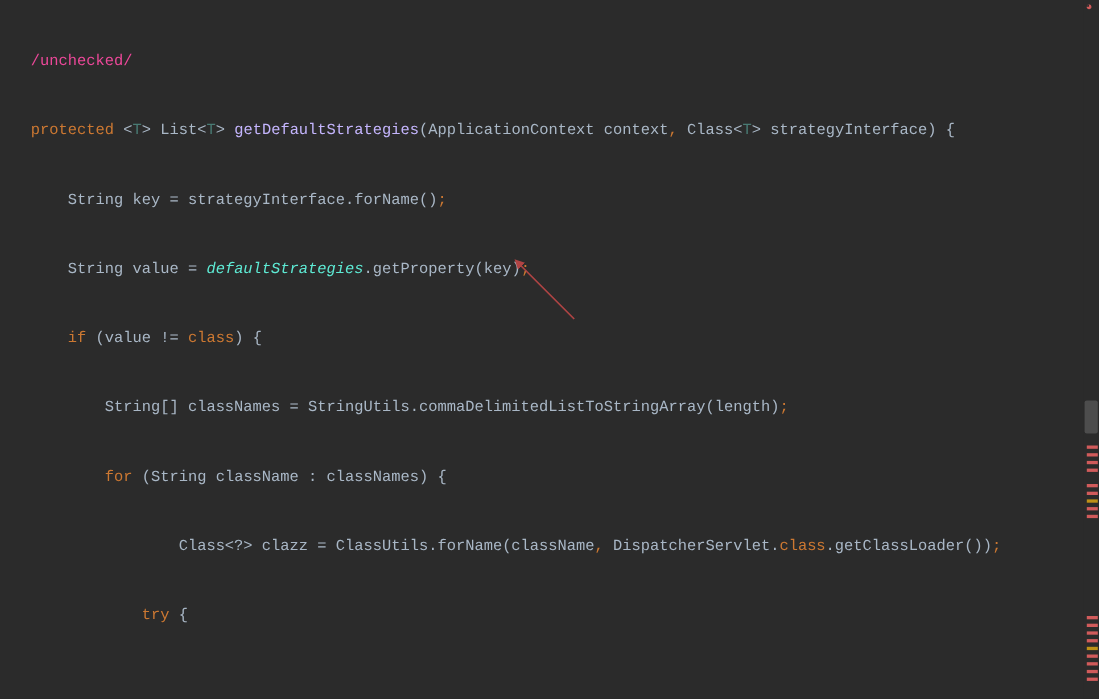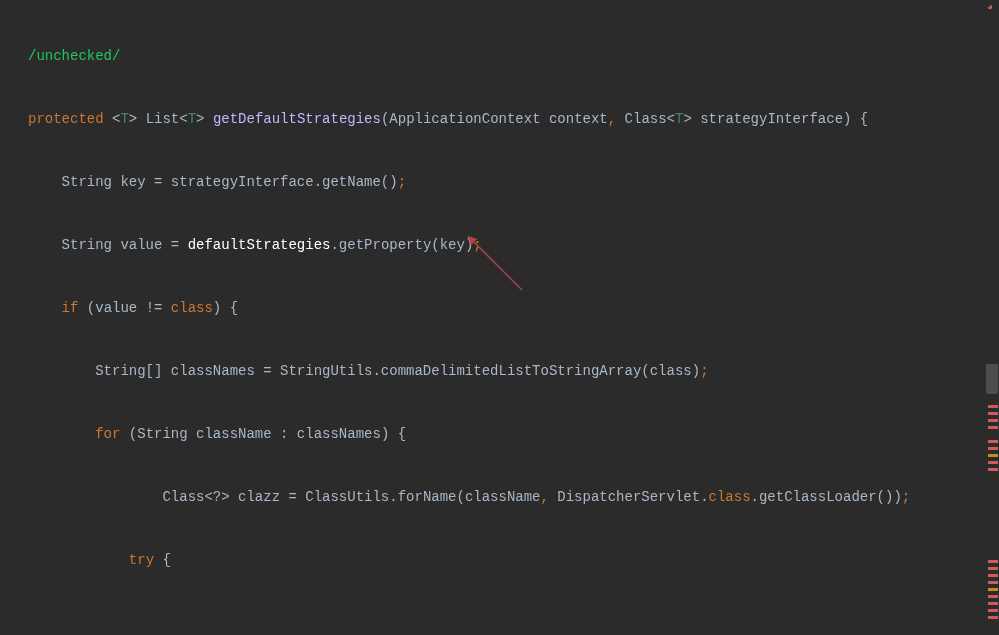--- a/index.html
+++ b/index.html
@@ -20,26 +20,26 @@
     .editor {
       padding: 4px 0 4px 28px;
       line-height: 21px;
       white-space: pre;
       position: relative;
     }
     .line {
       height: 21px;
       position: relative;
     }
-    .comment { color: #22c55e; margin-top: 20px; }
+    .comment { color: #ec4899; margin-top: 20px; }
     .keyword { color: #cc7832; }
     .type-param { color: #497b74; }
     .method-decl { color: #c4b5fd; }
     .static-call { color: #a9b7c6; }
-    .field { color: #ffffff; }
+    .field { color: #5eead4; font-style: italic; }
     .semicolon { color: #cc7832; }
     
     .arrow-annotation {
       position: absolute;
       left: 442px;
       top: 230px;
       pointer-events: none;
     }
     
     .scrollbar {
@@ -78,24 +78,24 @@
     .mark.warn {
       background: #be9117;
     }
   </style>
 </head>
 <body>
 
 <div class="editor">
   <div class="line"><span class="comment">/unchecked/</span></div>
   <div class="line"><span class="keyword">protected</span><span> </span><span>&lt;</span><span class="type-param">T</span><span>&gt; </span><span>List</span><span>&lt;</span><span class="type-param">T</span><span>&gt; </span><span class="method-decl">getDefaultStrategies</span><span>(ApplicationContext context</span><span class="keyword">,</span><span> Class</span><span>&lt;</span><span class="type-param">T</span><span>&gt; strategyInterface) {</span></div>
-  <div class="line"><span>    String key = strategyInterface.getName()</span><span class="semicolon">;</span></div>
+  <div class="line"><span>    String key = strategyInterface.forName()</span><span class="semicolon">;</span></div>
   <div class="line"><span>    String value = </span><span class="field">defaultStrategies</span><span>.getProperty(key)</span><span class="semicolon">;</span></div>
   <div class="line">    <span class="keyword">if</span><span> (value != </span><span class="keyword">class</span><span>) {</span></div>
-  <div class="line"><span>        String[] classNames = StringUtils.</span><span class="static-call">commaDelimitedListToStringArray</span><span>(class)</span><span class="semicolon">;</span></div>
+  <div class="line"><span>        String[] classNames = StringUtils.</span><span class="static-call">commaDelimitedListToStringArray</span><span>(length)</span><span class="semicolon">;</span></div>
   <div class="line">        <span class="keyword">for</span><span> (String className : classNames) {</span></div>
   <div class="line"><span>                Class&lt;?&gt; clazz = ClassUtils.</span><span class="static-call">forName</span><span>(className</span><span class="keyword">,</span><span> DispatcherServlet.</span><span class="keyword">class</span><span>.getClassLoader())</span><span class="semicolon">;</span></div>
   <div class="line">            <span class="keyword">try</span><span> {</span></div>
   
   
   
   
   
   
   

